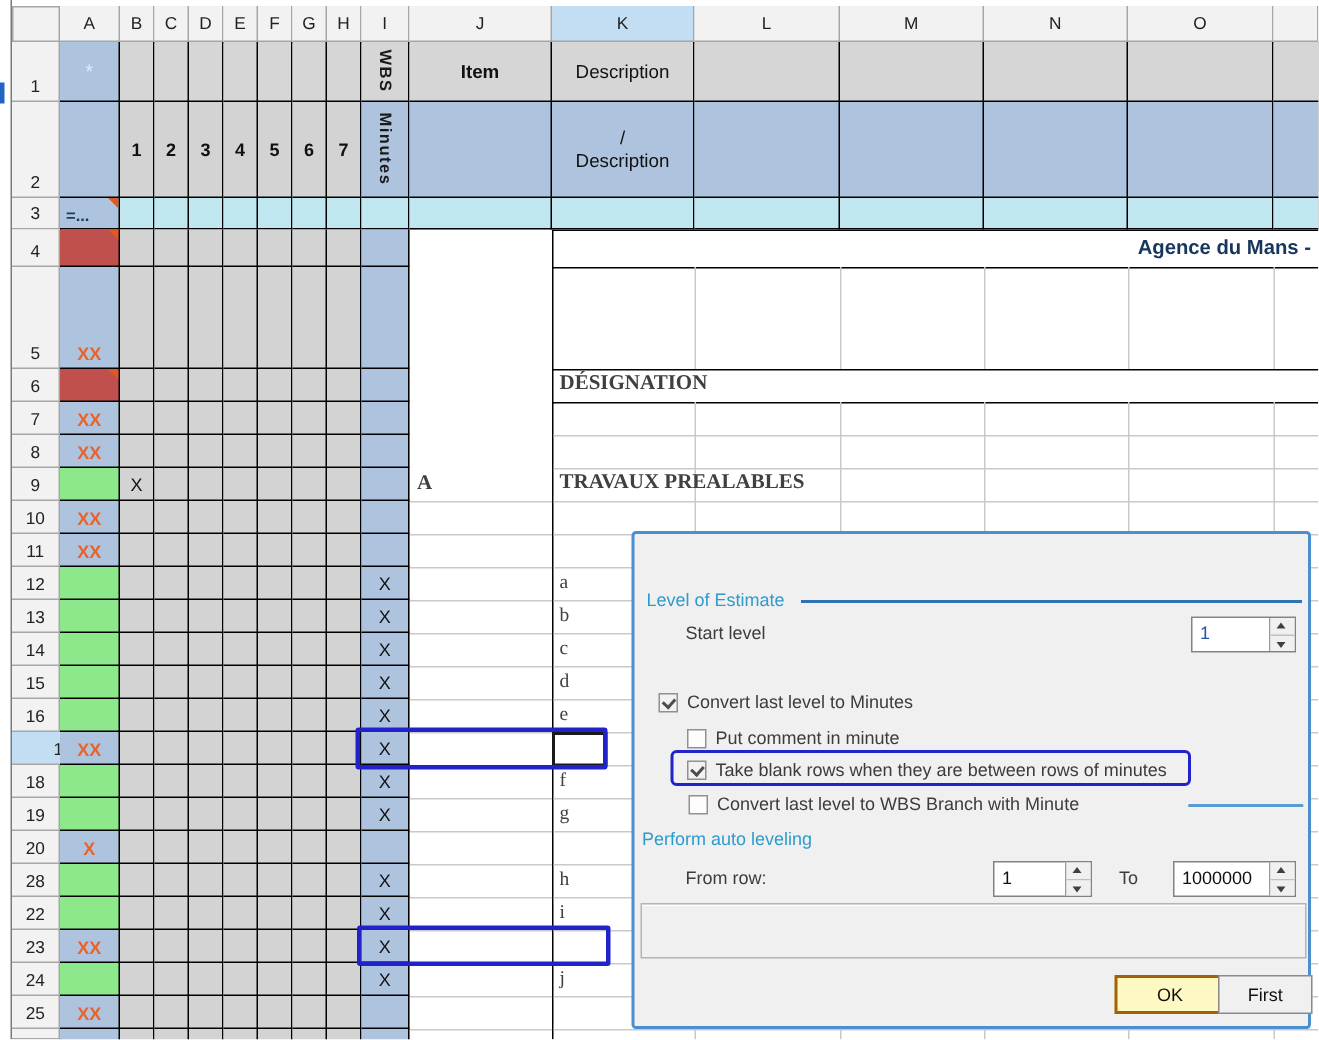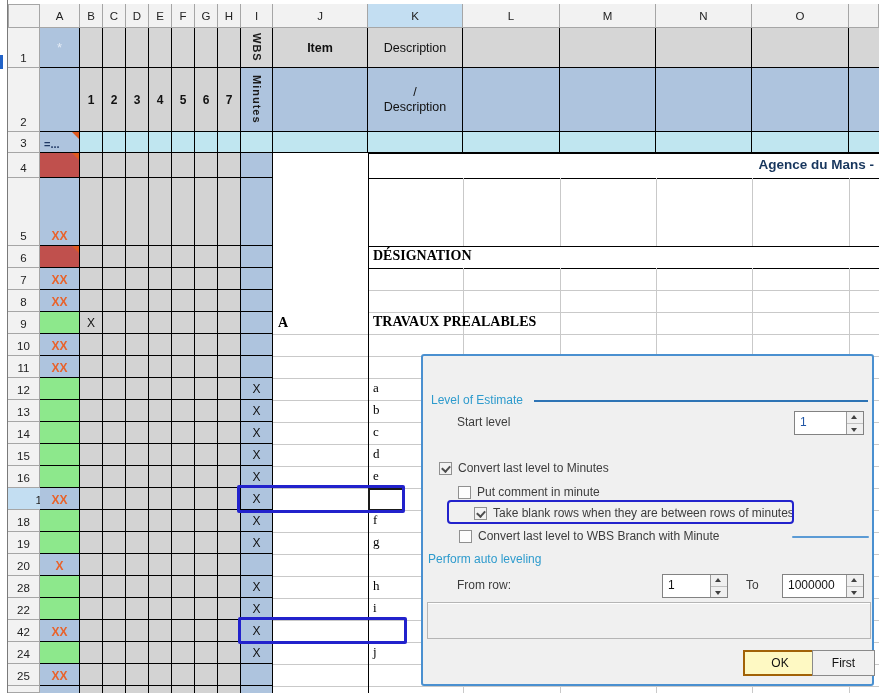--- a/index.html
+++ b/index.html
@@ -15,21 +15,21 @@
   .corner-box{position:absolute;background:#f2f2f2;border:1px solid #a6a6a6;box-sizing:border-box;}
   .cell{position:absolute;box-sizing:border-box;border-right:1px solid #000;border-bottom:1px solid #000;
         display:flex;align-items:flex-end;justify-content:center;font-size:12px;color:#111;overflow:hidden;}
   .cell.ctr{align-items:center;}
   .tri{position:absolute;top:0;right:0;width:0;height:0;border-top:7px solid #e05a20;border-left:7px solid transparent;}
   .vline{position:absolute;width:1px;background:#000;}
   .hline{position:absolute;height:1px;background:#000;}
   .gv{position:absolute;width:1px;background:#c9c9c9;}
   .gh{position:absolute;height:1px;background:#c9c9c9;}
   .vert-txt{writing-mode:vertical-rl;font-weight:700;font-size:11px;letter-spacing:1px;color:#1a1a1a;}
-  .sheet-text{position:absolute;font-family:"Liberation Serif",serif;color:#000000;white-space:nowrap;z-index:8;}
+  .sheet-text{position:absolute;font-family:"Liberation Serif",serif;color:#404040;white-space:nowrap;z-index:8;}
   .banner{position:absolute;font-weight:700;font-size:13.5px;color:#17365d;z-index:8;}
   
   .ann{position:absolute;border:3px solid #2222cc;box-sizing:border-box;z-index:30;border-radius:2px;}
   .active-cell{position:absolute;border:2px solid #1a1a1a;box-sizing:border-box;background:#fff;z-index:29;}
   
   #dialog{position:absolute;left:421px;top:354px;width:453px;height:332px;background:#f0f0f0;
           border:2px solid #4a90d0;border-radius:3px;box-sizing:border-box;z-index:40;font-size:12px;color:#3c3c3c;}
   .titlebar{position:absolute;left:0;top:0;right:0;height:35px;background:#fff;border-bottom:1px solid #9b9b9b;
             border-radius:2px 2px 0 0;}
   .title-text{position:absolute;left:34px;top:10px;font-size:12.5px;color:#1a1a1a;}
@@ -107,21 +107,21 @@
       <div class="hdr rowh" style="left: 8px; top: 400px; width: 32px; height: 22px;">13</div>
       <div class="hdr rowh" style="left: 8px; top: 422px; width: 32px; height: 22px;">14</div>
       <div class="hdr rowh" style="left: 8px; top: 444px; width: 32px; height: 22px;">15</div>
       <div class="hdr rowh" style="left: 8px; top: 466px; width: 32px; height: 22px;">16</div>
       <div class="hdr rowh sel" style="left: 8px; top: 488px; width: 32px; height: 22px; padding-left: 34px;">17</div>
       <div class="hdr rowh" style="left: 8px; top: 510px; width: 32px; height: 22px;">18</div>
       <div class="hdr rowh" style="left: 8px; top: 532px; width: 32px; height: 22px;">19</div>
       <div class="hdr rowh" style="left: 8px; top: 554px; width: 32px; height: 22px;">20</div>
       <div class="hdr rowh" style="left: 8px; top: 576px; width: 32px; height: 22px;">28</div>
       <div class="hdr rowh" style="left: 8px; top: 598px; width: 32px; height: 22px;">22</div>
-      <div class="hdr rowh" style="left: 8px; top: 620px; width: 32px; height: 22px;">42</div>
+      <div class="hdr rowh" style="left: 8px; top: 620px; width: 32px; height: 22px;">23</div>
       <div class="hdr rowh" style="left: 8px; top: 642px; width: 32px; height: 22px;">24</div>
       <div class="hdr rowh" style="left: 8px; top: 664px; width: 32px; height: 22px;">25</div>
       <div class="hdr rowh" style="left: 8px; top: 686px; width: 32px; height: 7px;"></div>
       <div class="hline" style="left: 40px; top: 28px; width: 839px;"></div>
       <div class="vline" style="left: 40px; top: 28px; height: 665px;"></div>
       <div class="vline" style="left: 368px; top: 153px; height: 540px;"></div>
       <div class="hline" style="left: 368px; top: 153px; width: 511px;"></div>
       <div class="hline" style="left: 368px; top: 178px; width: 511px;"></div>
       <div class="hline" style="left: 368px; top: 246px; width: 511px;"></div>
       <div class="hline" style="left: 368px; top: 268px; width: 511px;"></div>
@@ -475,21 +475,21 @@
     <span class="cb" style="left:16px;top:105px;">
       <span class="box checked"></span>
       <span>Convert last level to Minutes</span>
     </span>
 
     <span class="cb" style="left:35px;top:129px;">
       <span class="box"></span>
       <span>Put comment in minute</span>
     </span>
 
-    <span class="cb" style="left:51px;top:150px;">
+    <span class="cb" style="left:35px;top:150px;">
       <span class="box checked"></span>
       <span>Take blank rows when they are between rows of minutes</span>
     </span>
     <span class="hl-rect" style="left:24px;top:144px;width:347px;height:24px;"></span>
 
     <span class="cb" style="left:16px;top:173px;padding-left:20px;">
       <span class="box"></span>
       <span>Convert last level to WBS Branch with Minute</span>
     </span>
     <span class="short-blue" style="left:369px;top:180px;width:77px;"></span>

